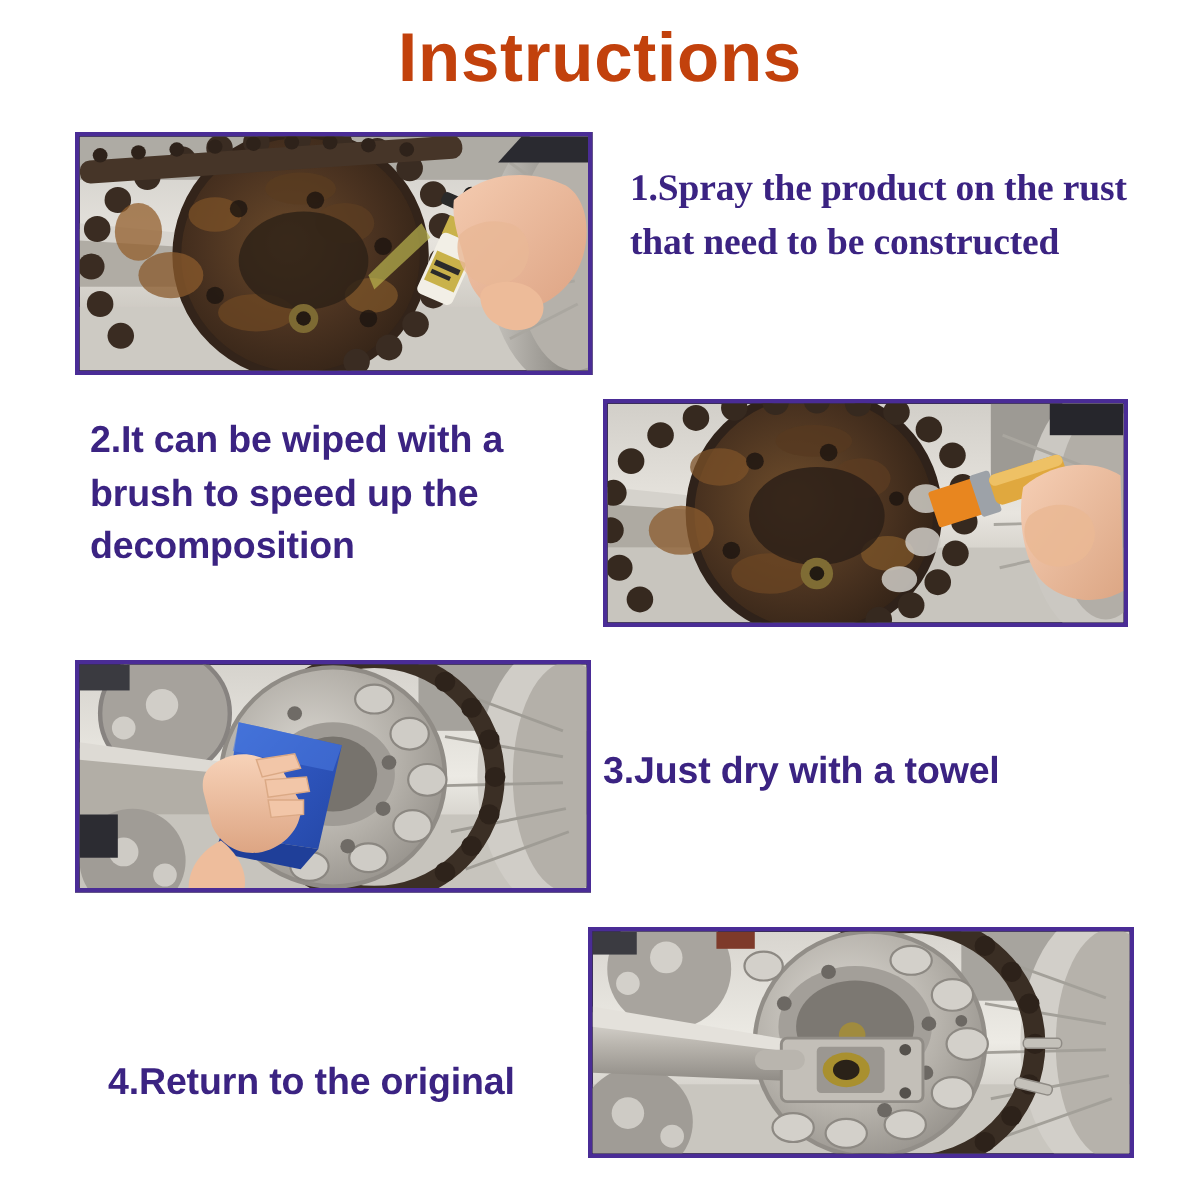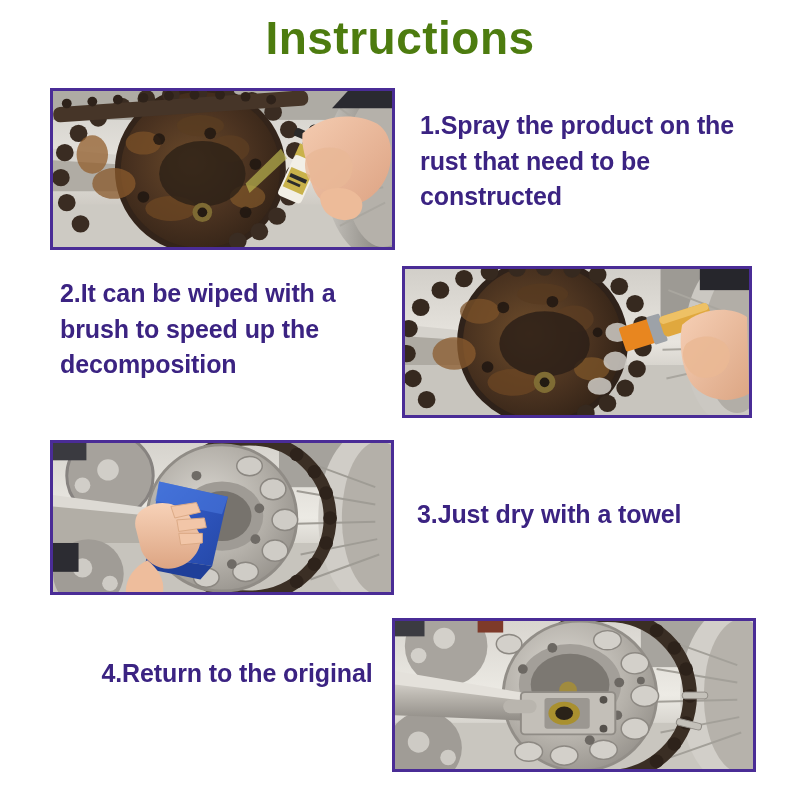--- a/index.html
+++ b/index.html
@@ -11,21 +11,21 @@
     position:relative;
   }
   #page{position:relative;width:800px;height:800px;}
 
   .title{
     position:absolute;
     left:0;top:14px;width:800px;
     text-align:center;
     font-size:46px;
     font-weight:bold;
-    color:#4d7c0f;
+    color:#c2410c;
     letter-spacing:0.5px;
     line-height:1.05;
   }
 
   .photo{
     position:absolute;
     border:3px solid #4a2c96;
     background:#000;
     box-sizing:border-box;
     overflow:hidden;
@@ -40,24 +40,24 @@
     line-height:1.42;
     letter-spacing:-0.1px;
   }
 
   
   #panel-1{left:50px;top:88px;width:345px;height:162px;}
   #panel-2{left:402px;top:266px;width:350px;height:152px;}
   #panel-3{left:50px;top:440px;width:344px;height:155px;}
   #panel-4{left:392px;top:618px;width:364px;height:154px;}
 
-  #caption-1{left:420px;top:108px;width:350px;}
+  #caption-1{left:420px;top:108px;width:350px;font-family:Liberation Serif, serif;}
   #caption-2{left:60px;top:276px;width:340px;}
-  #caption-3{left:417px;top:497px;width:345px;}
-  #caption-4{left:72px;top:656px;width:330px;text-align:center;}
+  #caption-3{left:402px;top:497px;width:345px;}
+  #caption-4{left:72px;top:704px;width:330px;}
 </style>
 </head>
 <body>
 
 <div id="page">
 
   <div class="title">Instructions</div>
 
   <div class="photo" id="panel-1">
     <svg viewBox="0 0 345 162" preserveAspectRatio="none">

